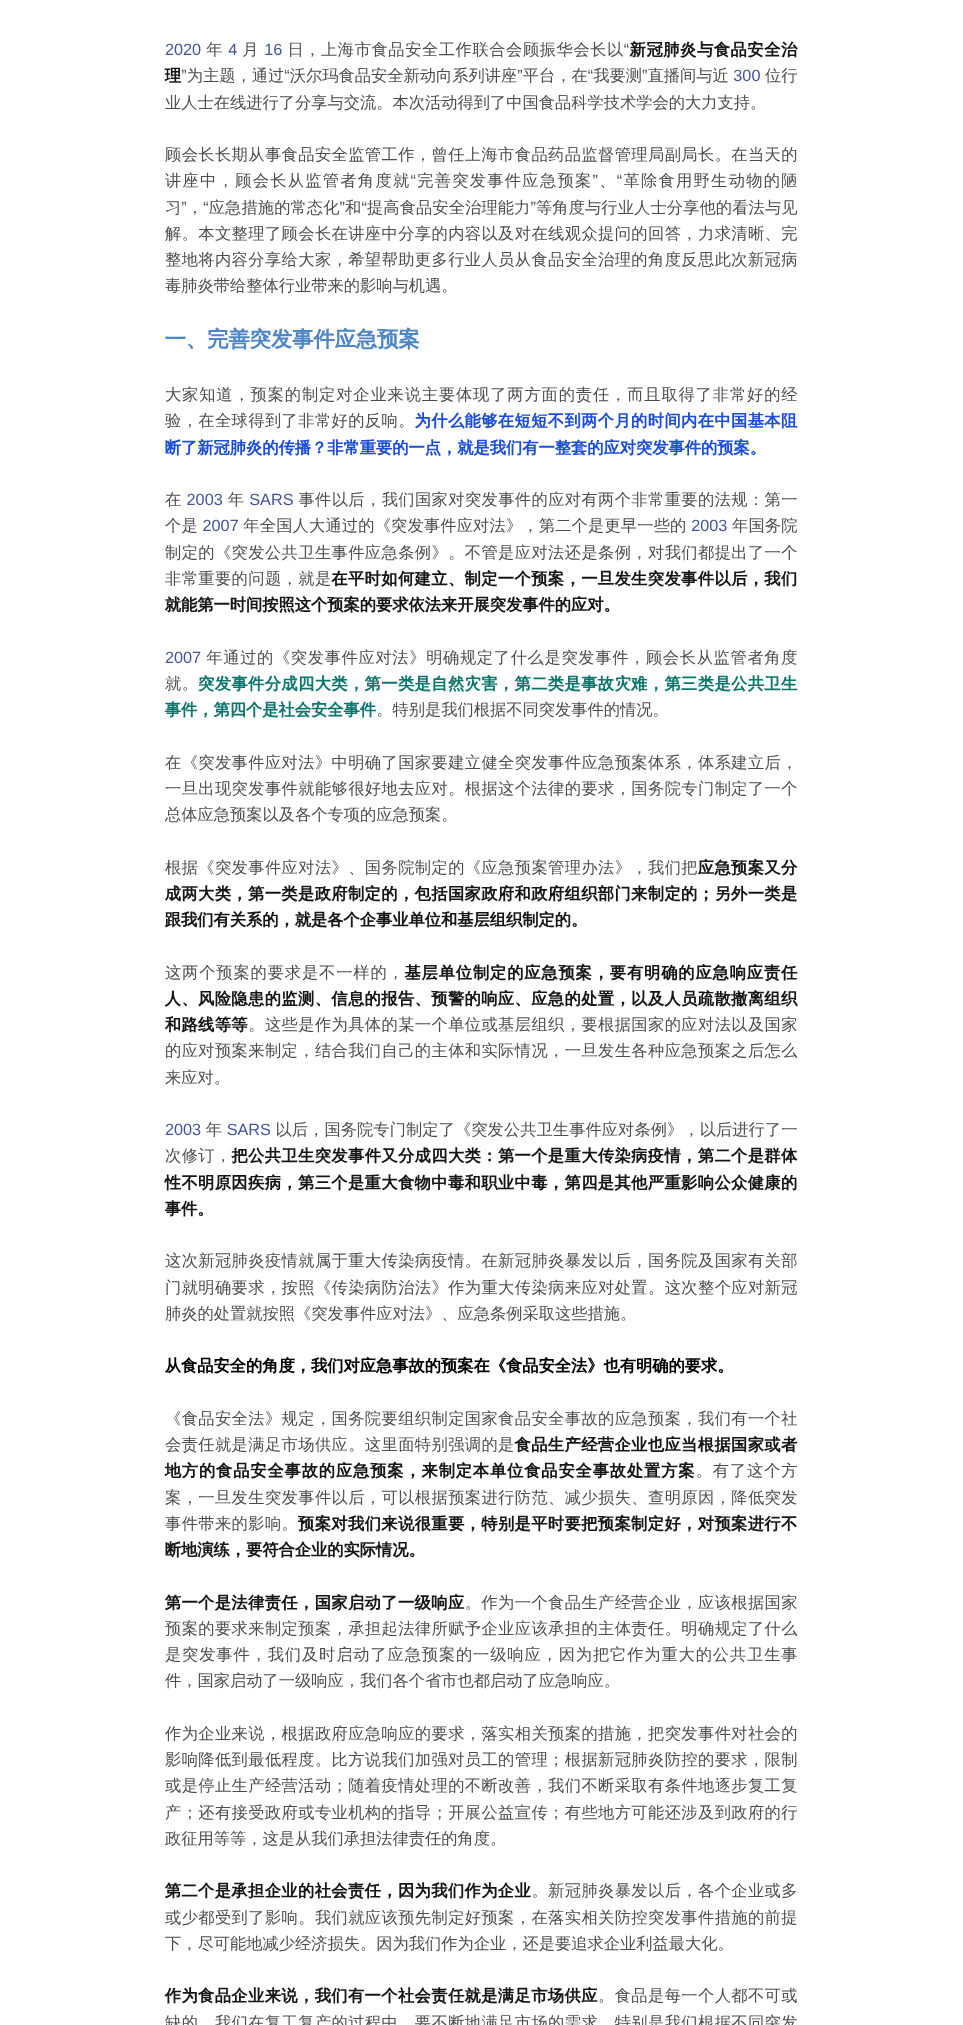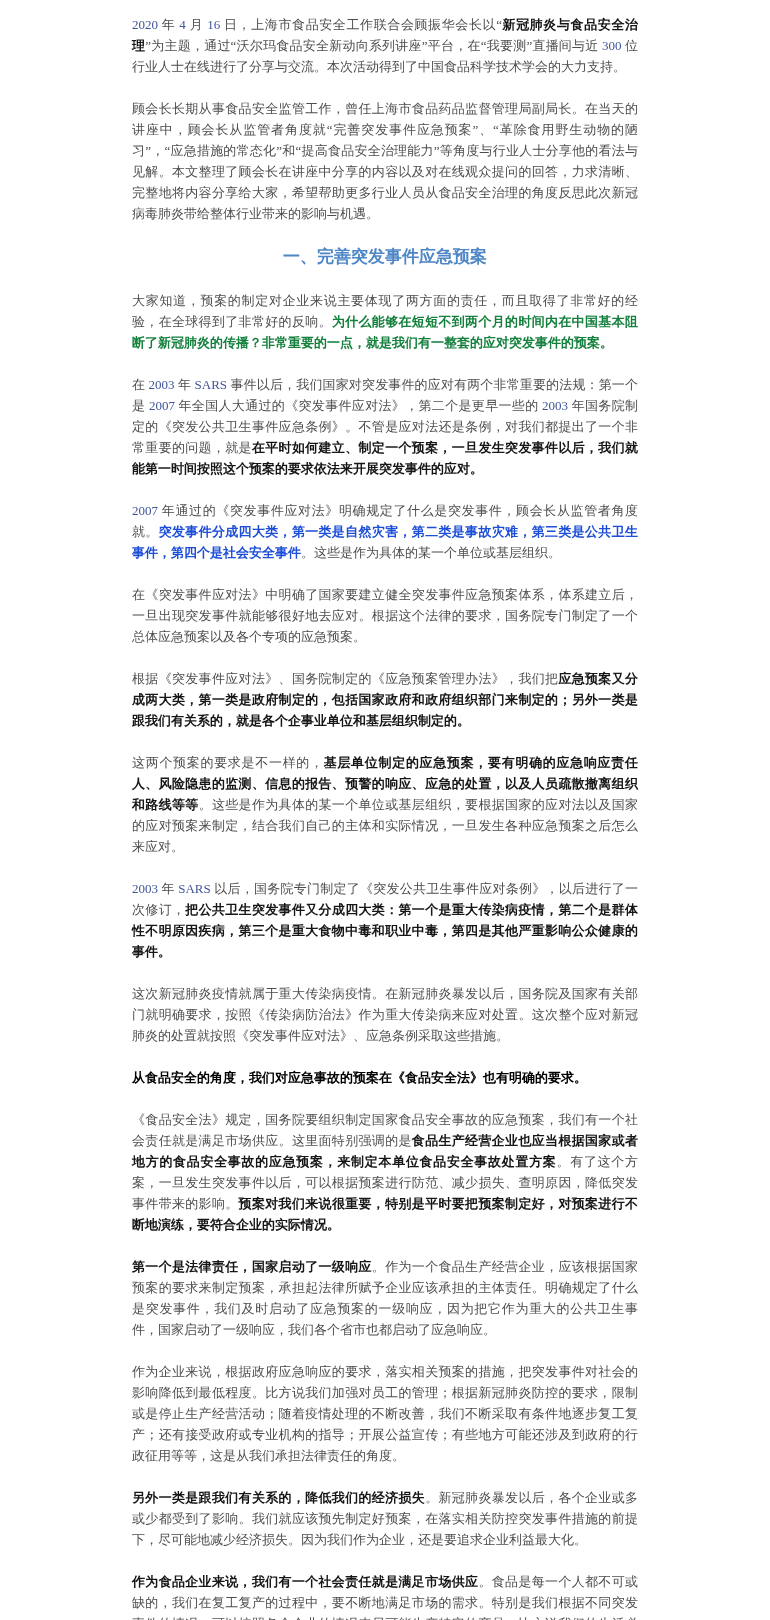--- a/index.html
+++ b/index.html
@@ -12,52 +12,51 @@
     font-family: "Liberation Sans", "DejaVu Sans", sans-serif;
   }
   .article {
     padding: 14px 132px 40px 132px;
     font-size: 13px;
     line-height: 21px;
     color: #4d4d4d;
     text-align: justify;
   }
   .article p {
-    margin: 0 0 21px 0;
-    font-family: Liberation Serif, serif;
+    margin: 15px 0 21px 0;
   }
   .run-b {
     font-weight: bold;
     color: #161616;
   }
   .run-n {
     color: #41549b;
   }
   .section-heading {
-    text-align: center;
+    text-align: left;
     font-weight: bold;
     font-size: 17px;
     line-height: 24px;
     margin: 33px 0 44px 0;
   }
 </style>
 </head>
 <body>
 
 <div class="article" id="article" style="color: rgb(77, 77, 77);">
     <p><span class="run-n" style="color: rgb(65, 84, 155);">2020</span><span class=""> 年 </span><span class="run-n" style="color: rgb(65, 84, 155);">4</span><span class=""> 月 </span><span class="run-n" style="color: rgb(65, 84, 155);">16</span><span class=""> 日，上海市食品安全工作联合会顾振华会长以“</span><span class="run-b" style="color: rgb(22, 22, 22);">新冠肺炎与食品安全治理</span><span class="">”为主题，通过“沃尔玛食品安全新动向系列讲座”平台，在“我要测”直播间与近 </span><span class="run-n" style="color: rgb(65, 84, 155);">300</span><span class=""> 位行业人士在线进行了分享与交流。本次活动得到了中国食品科学技术学会的大力支持。</span></p>
     <p><span class="">顾会长长期从事食品安全监管工作，曾任上海市食品药品监督管理局副局长。在当天的讲座中，顾会长从监管者角度就“完善突发事件应急预案”、“革除食用野生动物的陋习”，“应急措施的常态化”和“提高食品安全治理能力”等角度与行业人士分享他的看法与见解。本文整理了顾会长在讲座中分享的内容以及对在线观众提问的回答，力求清晰、完整地将内容分享给大家，希望帮助更多行业人员从食品安全治理的角度反思此次新冠病毒肺炎带给整体行业带来的影响与机遇。</span></p>
     <p class="section-heading" style="color: rgb(78, 134, 198);"><span class="">一、完善突发事件应急预案</span></p>
-    <p><span class="">大家知道，预案的制定对企业来说主要体现了两方面的责任，而且取得了非常好的经验，在全球得到了非常好的反响。</span><span class="run-b" style="color: #15803d;">为什么能够在短短不到两个月的时间内在中国基本阻断了新冠肺炎的传播？非常重要的一点，就是我们有一整套的应对突发事件的预案。</span></p>
+    <p><span class="">大家知道，预案的制定对企业来说主要体现了两方面的责任，而且取得了非常好的经验，在全球得到了非常好的反响。</span><span class="run-b" style="color: #1d4ed8;">为什么能够在短短不到两个月的时间内在中国基本阻断了新冠肺炎的传播？非常重要的一点，就是我们有一整套的应对突发事件的预案。</span></p>
     <p><span class="">在 </span><span class="run-n" style="color: rgb(65, 84, 155);">2003</span><span class=""> 年 </span><span class="run-n" style="color: rgb(65, 84, 155);">SARS</span><span class=""> 事件以后，我们国家对突发事件的应对有两个非常重要的法规：第一个是 </span><span class="run-n" style="color: rgb(65, 84, 155);">2007</span><span class=""> 年全国人大通过的《突发事件应对法》，第二个是更早一些的 </span><span class="run-n" style="color: rgb(65, 84, 155);">2003</span><span class=""> 年国务院制定的《突发公共卫生事件应急条例》。不管是应对法还是条例，对我们都提出了一个非常重要的问题，就是</span><span class="run-b" style="color: rgb(22, 22, 22);">在平时如何建立、制定一个预案，一旦发生突发事件以后，我们就能第一时间按照这个预案的要求依法来开展突发事件的应对。</span></p>
-    <p><span class="run-n" style="color: rgb(65, 84, 155);">2007</span><span class=""> 年通过的《突发事件应对法》明确规定了什么是突发事件，顾会长从监管者角度就。</span><span class="run-b" style="color: #1d4ed8;">突发事件分成四大类，第一类是自然灾害，第二类是事故灾难，第三类是公共卫生事件，第四个是社会安全事件</span><span class="">。这些是作为具体的某一个单位或基层组织。</span></p>
+    <p><span class="run-n" style="color: rgb(65, 84, 155);">2007</span><span class=""> 年通过的《突发事件应对法》明确规定了什么是突发事件，顾会长从监管者角度就。</span><span class="run-b" style="color: #0f766e;">突发事件分成四大类，第一类是自然灾害，第二类是事故灾难，第三类是公共卫生事件，第四个是社会安全事件</span><span class="">。特别是我们根据不同突发事件的情况。</span></p>
     <p><span class="">在《突发事件应对法》中明确了国家要建立健全突发事件应急预案体系，体系建立后，一旦出现突发事件就能够很好地去应对。根据这个法律的要求，国务院专门制定了一个总体应急预案以及各个专项的应急预案。</span></p>
     <p><span class="">根据《突发事件应对法》、国务院制定的《应急预案管理办法》，我们把</span><span class="run-b" style="color: rgb(22, 22, 22);">应急预案又分成两大类，第一类是政府制定的，包括国家政府和政府组织部门来制定的；另外一类是跟我们有关系的，就是各个企事业单位和基层组织制定的。</span></p>
     <p><span class="">这两个预案的要求是不一样的，</span><span class="run-b" style="color: rgb(22, 22, 22);">基层单位制定的应急预案，要有明确的应急响应责任人、风险隐患的监测、信息的报告、预警的响应、应急的处置，以及人员疏散撤离组织和路线等等</span><span class="">。这些是作为具体的某一个单位或基层组织，要根据国家的应对法以及国家的应对预案来制定，结合我们自己的主体和实际情况，一旦发生各种应急预案之后怎么来应对。</span></p>
     <p><span class="run-n" style="color: rgb(65, 84, 155);">2003</span><span class=""> 年 </span><span class="run-n" style="color: rgb(65, 84, 155);">SARS</span><span class=""> 以后，国务院专门制定了《突发公共卫生事件应对条例》，以后进行了一次修订，</span><span class="run-b" style="color: rgb(22, 22, 22);">把公共卫生突发事件又分成四大类：第一个是重大传染病疫情，第二个是群体性不明原因疾病，第三个是重大食物中毒和职业中毒，第四是其他严重影响公众健康的事件。</span></p>
     <p><span class="">这次新冠肺炎疫情就属于重大传染病疫情。在新冠肺炎暴发以后，国务院及国家有关部门就明确要求，按照《传染病防治法》作为重大传染病来应对处置。这次整个应对新冠肺炎的处置就按照《突发事件应对法》、应急条例采取这些措施。</span></p>
     <p><span class="run-b" style="color: #000000;">从食品安全的角度，我们对应急事故的预案在《食品安全法》也有明确的要求。</span></p>
     <p><span class="">《食品安全法》规定，国务院要组织制定国家食品安全事故的应急预案，我们有一个社会责任就是满足市场供应。这里面特别强调的是</span><span class="run-b" style="color: rgb(22, 22, 22);">食品生产经营企业也应当根据国家或者地方的食品安全事故的应急预案，来制定本单位食品安全事故处置方案</span><span class="">。有了这个方案，一旦发生突发事件以后，可以根据预案进行防范、减少损失、查明原因，降低突发事件带来的影响。</span><span class="run-b" style="color: rgb(22, 22, 22);">预案对我们来说很重要，特别是平时要把预案制定好，对预案进行不断地演练，要符合企业的实际情况。</span></p>
     <p><span class="run-b" style="color: rgb(22, 22, 22);">第一个是法律责任，国家启动了一级响应</span><span class="">。作为一个食品生产经营企业，应该根据国家预案的要求来制定预案，承担起法律所赋予企业应该承担的主体责任。明确规定了什么是突发事件，我们及时启动了应急预案的一级响应，因为把它作为重大的公共卫生事件，国家启动了一级响应，我们各个省市也都启动了应急响应。</span></p>
     <p><span class="">作为企业来说，根据政府应急响应的要求，落实相关预案的措施，把突发事件对社会的影响降低到最低程度。比方说我们加强对员工的管理；根据新冠肺炎防控的要求，限制或是停止生产经营活动；随着疫情处理的不断改善，我们不断采取有条件地逐步复工复产；还有接受政府或专业机构的指导；开展公益宣传；有些地方可能还涉及到政府的行政征用等等，这是从我们承担法律责任的角度。</span></p>
-    <p><span class="run-b" style="color: rgb(22, 22, 22);">另外一类是跟我们有关系的，降低我们的经济损失</span><span class="">。新冠肺炎暴发以后，各个企业或多或少都受到了影响。我们就应该预先制定好预案，在落实相关防控突发事件措施的前提下，尽可能地减少经济损失。因为我们作为企业，还是要追求企业利益最大化。</span></p>
+    <p><span class="run-b" style="color: rgb(22, 22, 22);">第二个是承担企业的社会责任，因为我们作为企业</span><span class="">。新冠肺炎暴发以后，各个企业或多或少都受到了影响。我们就应该预先制定好预案，在落实相关防控突发事件措施的前提下，尽可能地减少经济损失。因为我们作为企业，还是要追求企业利益最大化。</span></p>
     <p><span class="run-b" style="color: rgb(22, 22, 22);">作为食品企业来说，我们有一个社会责任就是满足市场供应</span><span class="">。食品是每一个人都不可或缺的，我们在复工复产的过程中，要不断地满足市场的需求。特别是我们根据不同突发事件的情况，可以按照各个企业的情况来尽可能生产特定的商品，比方说我们的生活必须品和食品等，像这次特别强调了要加强营养保健食品、洗洁消毒用品、医疗防护用品的储备和生产。这个事件对于我们来说要很好地反思。</span></p>
   </div>
 
 </body></html>

